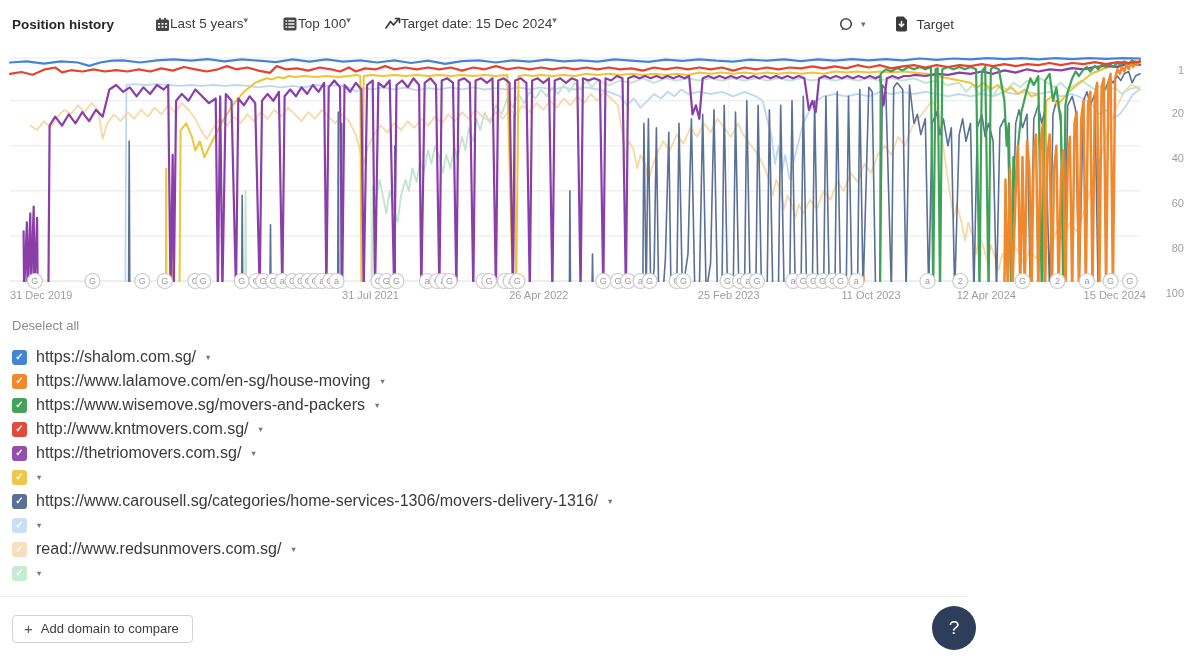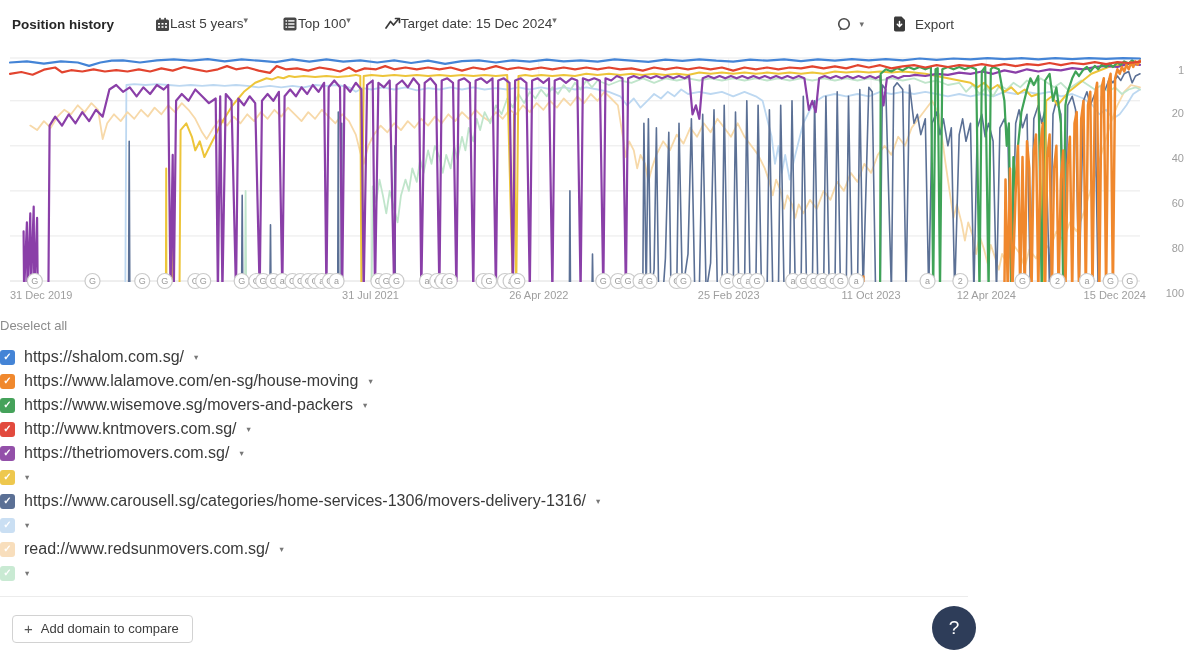--- a/index.html
+++ b/index.html
@@ -19,21 +19,21 @@
   .icon { display:inline-flex; width:16px; height:16px; align-items:center; justify-content:center; }
   .rightctl { display:flex; align-items:center; gap:7px; background:none; border:none;
     font-family:inherit; font-size:13.5px; color:#3d3d3d; cursor:pointer; }
   .rightctl + .rightctl { margin-left:28px; }
 
   
   #chart-wrap { width:1200px; height:258px; }
   svg text { font-family:"Liberation Sans", sans-serif; }
 
   
-  .legend { padding:12px 12px 0 0; }
+  .legend { padding:12px 12px 0 12px; }
   .deselect { font-size:13px; color:#8c8c8c; cursor:pointer; margin-bottom:12px; }
   .lrow { display:flex; align-items:center; height:24px; gap:9px; }
   .cbx { width:15px; height:15px; border-radius:3px; display:inline-flex;
     align-items:center; justify-content:center; color:#fff; font-size:10px;
     font-weight:bold; cursor:pointer; flex:0 0 15px; line-height:1; }
   .lurl { font-size:16px; color:#3a3a3a; }
   .lcaret { font-size:8.5px; color:#777; cursor:pointer; margin-left:1px; }
 
   
   .footer { margin-top:11px; border-top:1px solid #ececec; padding:18px 12px 0 12px; }
@@ -115,21 +115,21 @@
       <span class="caret">▾</span>
     </button>
 
     <button class="rightctl">
       <span class="icon">
         <svg width="15" height="16" viewBox="0 0 15 16">
             <path d="M2 2.2 C2 1.2 2.8 0.5 3.7 0.5 L9.5 0.5 L13 4 L13 13.8 C13 14.8 12.2 15.5 11.3 15.5 L3.7 15.5 C2.8 15.5 2 14.8 2 13.8 Z" fill="#3a3a3a"></path>
             <path d="M7.5 5.5 L7.5 10.5 M5.3 8.3 L7.5 10.6 L9.7 8.3" fill="none" stroke="#fff" stroke-width="1.5" stroke-linecap="round" stroke-linejoin="round"></path>
           </svg>
       </span>
-      <span>Export</span>
+      <span>Target</span>
     </button>
   </header>
 
   <div id="chart-wrap"><svg width="1200" height="258" viewBox="0 0 1200 258">
         <line x1="370.47" y1="10" x2="370.47" y2="233" stroke="#f2f2f2" stroke-width="1"></line>
         <line x1="538.8399999999999" y1="10" x2="538.8399999999999" y2="233" stroke="#f2f2f2" stroke-width="1"></line>
         <line x1="728.6800000000001" y1="10" x2="728.6800000000001" y2="233" stroke="#f2f2f2" stroke-width="1"></line>
         <line x1="871.0600000000001" y1="10" x2="871.0600000000001" y2="233" stroke="#f2f2f2" stroke-width="1"></line>
         <line x1="986.3200000000002" y1="10" x2="986.3200000000002" y2="233" stroke="#f2f2f2" stroke-width="1"></line>
         <line x1="10" y1="10" x2="1140" y2="10" stroke="#e9e9e9" stroke-width="1"></line>

